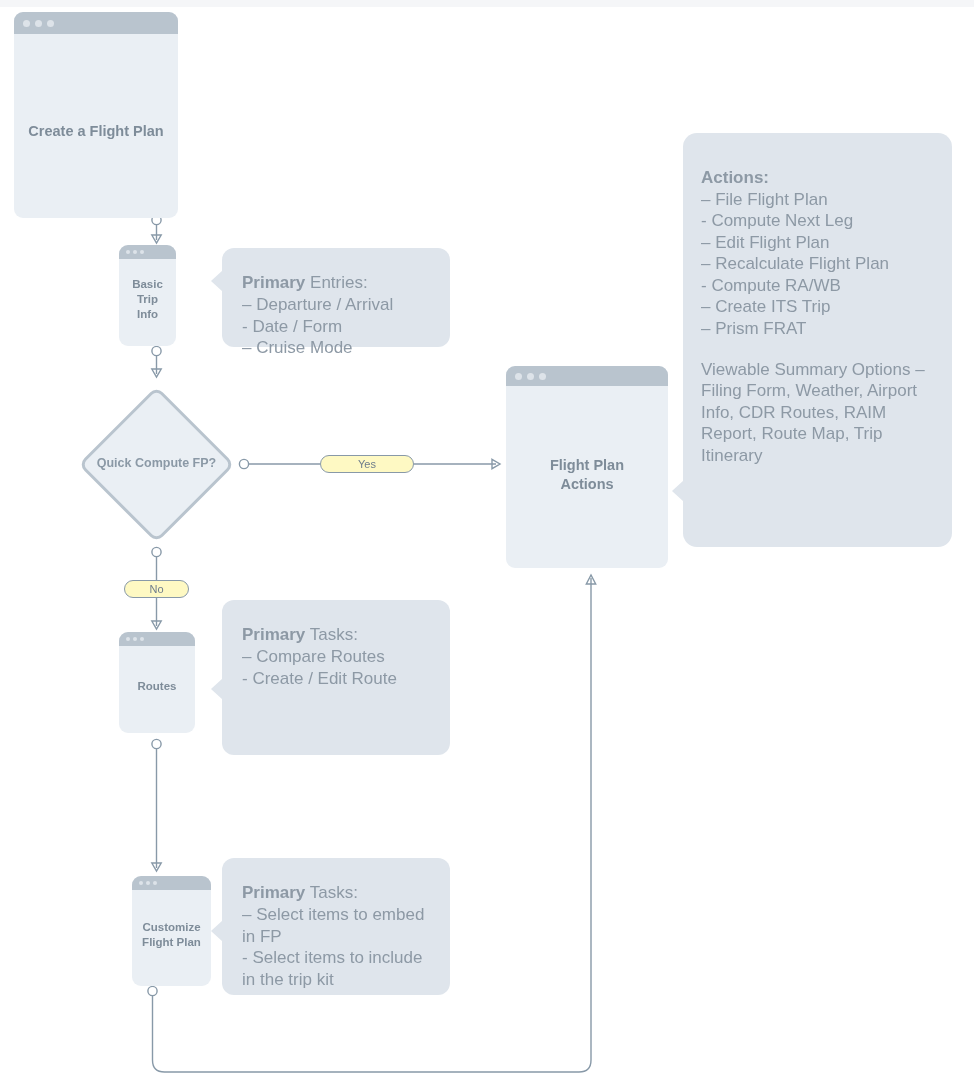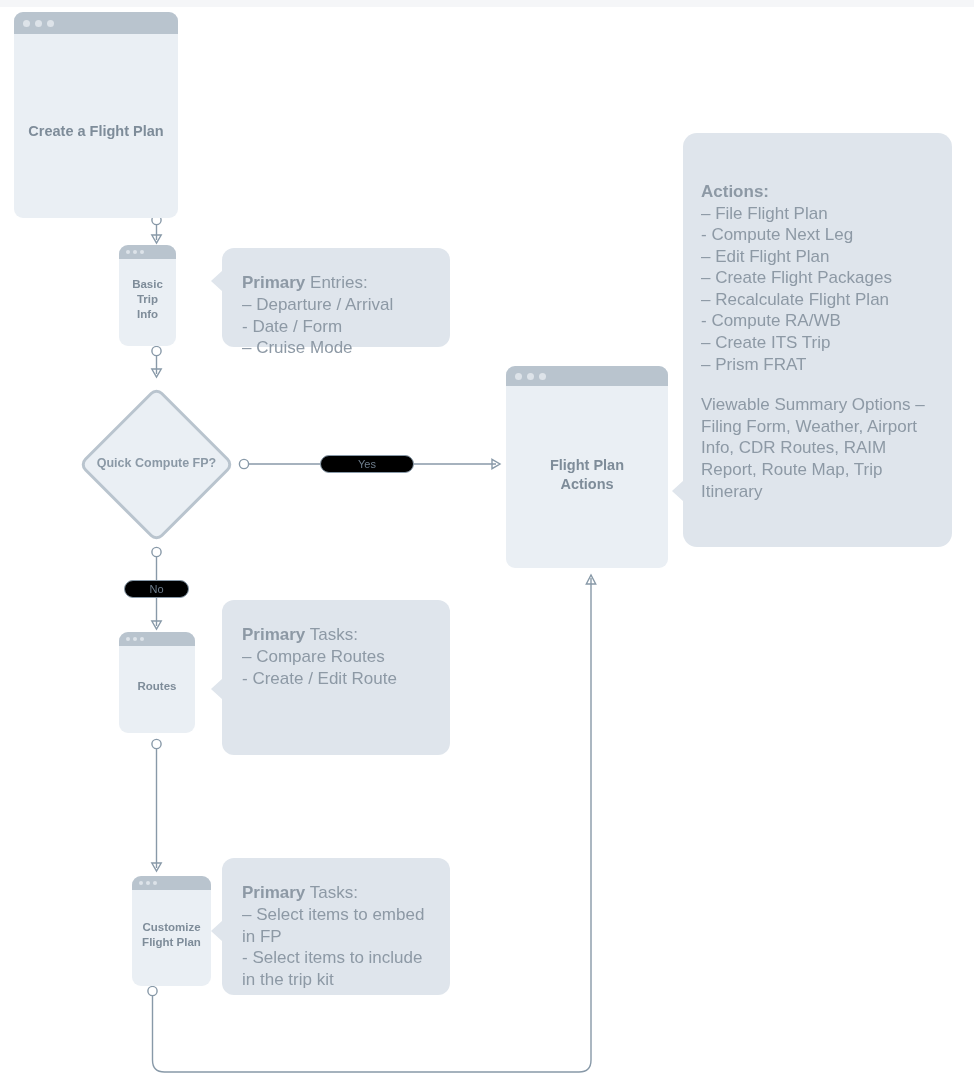--- a/index.html
+++ b/index.html
@@ -136,21 +136,21 @@
   .co-custom .tail { top: 62px; }
 
   
   .panel-actions {
     position: absolute;
     left: 683px; top: 133px;
     width: 269px; height: 414px;
     background: #dfe5ec;
     border-radius: 14px;
     box-sizing: border-box;
-    padding: 48px 14px 14px 18px;
+    padding: 34px 14px 14px 18px;
     color: #8d99a5;
     font-size: 17px;
     line-height: 1.27;
   }
   .panel-actions .tail {
     position: absolute;
     left: -11px; top: 347px;
     width: 0; height: 0;
     border-top: 11px solid transparent;
     border-bottom: 11px solid transparent;
@@ -159,21 +159,21 @@
   .panel-actions .hd { font-weight: bold; }
   .panel-actions .gap { height: 19px; }
 
   
   svg.wires { position: absolute; left: 0; top: 0; width: 974px; height: 1092px; overflow: visible; }
   .wire { fill: none; stroke: #8899a8; stroke-width: 1.4; }
   .node { fill: #ffffff; stroke: #8899a8; stroke-width: 1.4; }
 
   .pill {
     position: absolute;
-    background: #000000;
+    background: #fef9c3;
     border: 1.4px solid #8899a8;
     border-radius: 12px;
     color: #6e7d8c;
     font-size: 11px;
     text-align: center;
     line-height: 1;
     display: flex;
     align-items: center;
     justify-content: center;
     box-sizing: border-box;
@@ -312,21 +312,20 @@
       <span>Actions</span>
     </div>
   </div>
 
   <div class="panel-actions">
     <span class="tail"></span>
     <div class="hd">Actions:</div>
     <div>– File Flight Plan</div>
     <div>- Compute Next Leg</div>
     <div>– Edit Flight Plan</div>
-    <div>– Create Flight Packages</div>
     <div>– Recalculate Flight Plan</div>
     <div>- Compute RA/WB</div>
     <div>– Create ITS Trip</div>
     <div>– Prism FRAT</div>
     <div class="gap"></div>
     <div>Viewable Summary Options – Filing Form, Weather, Airport Info, CDR Routes, RAIM Report, Route Map, Trip Itinerary</div>
   </div>
 
 </div>
 

